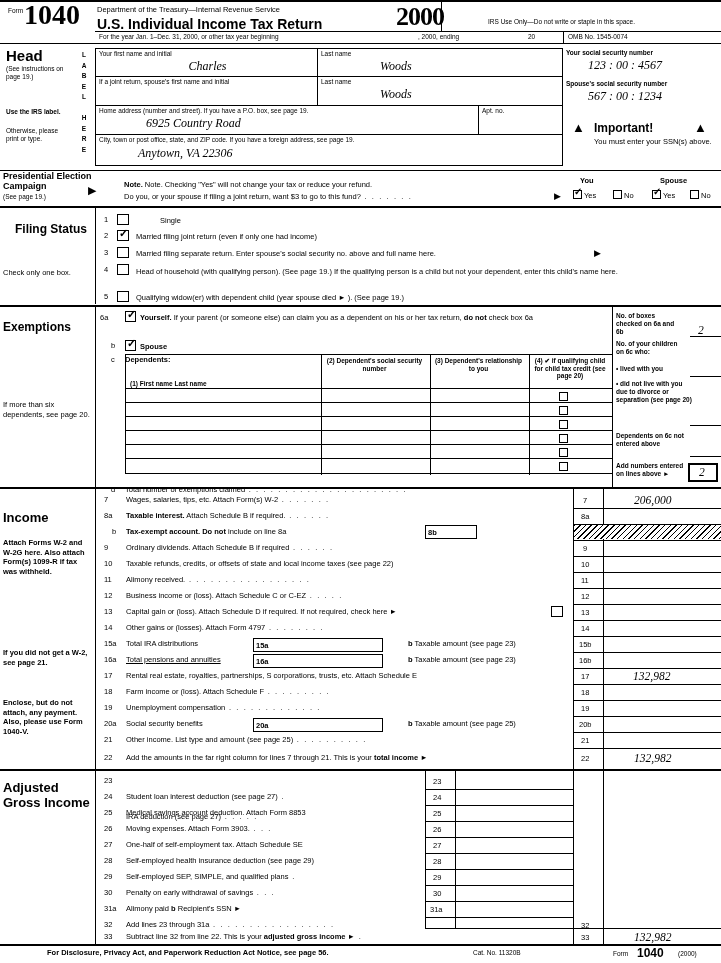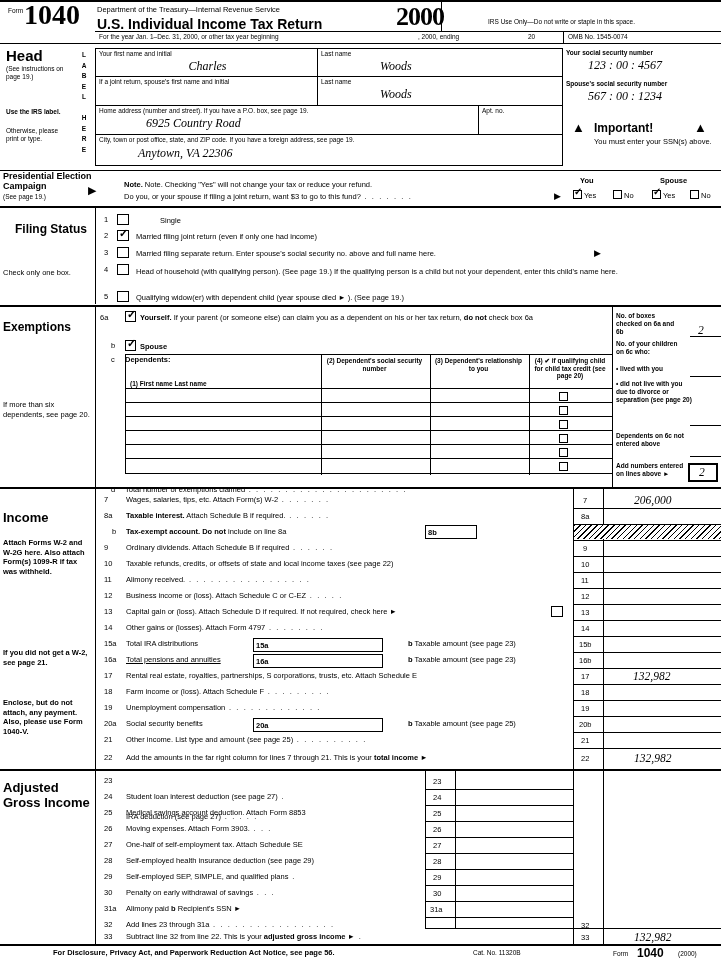--- a/index.html
+++ b/index.html
@@ -384,19 +384,19 @@
   <div class="hline" style="left:573px;top:928px;width:148px;"></div>
   <div class="hline" style="left:425px;top:928px;width:148px;"></div>
 
   <div class="abs sm" style="left:104px;top:932px;">33</div>
   <div class="abs sm" style="left:126px;top:932px;">Subtract line 32 from line 22. This is your <span class="bold">adjusted gross income</span> ►<span class="dots">  .</span></div>
   <div class="abs sm" style="left:581px;top:933px;">33</div>
   <div class="abs amt" style="left:634px;top:931px;">132,982</div>
 
   <div class="hline" style="left:0;top:944px;width:721px;height:2px;"></div>
 
-  <div class="abs sm bold" style="left:9px;top:948px;padding-left:44px;">For Disclosure, Privacy Act, and Paperwork Reduction Act Notice, see page 56.</div>
+  <div class="abs sm bold" style="left:3px;top:948px;padding-left:44px;">For Disclosure, Privacy Act, and Paperwork Reduction Act Notice, see page 56.</div>
   <div class="abs tiny" style="left:473px;top:949px;">Cat. No. 11320B</div>
   <div class="abs tiny" style="left:613px;top:950px;">Form</div>
   <div class="abs bold" style="left:637px;top:946px;font-size:12px;">1040</div>
   <div class="abs tiny" style="left:678px;top:950px;">(2000)</div>
 
 </div>
 
 </body></html>

